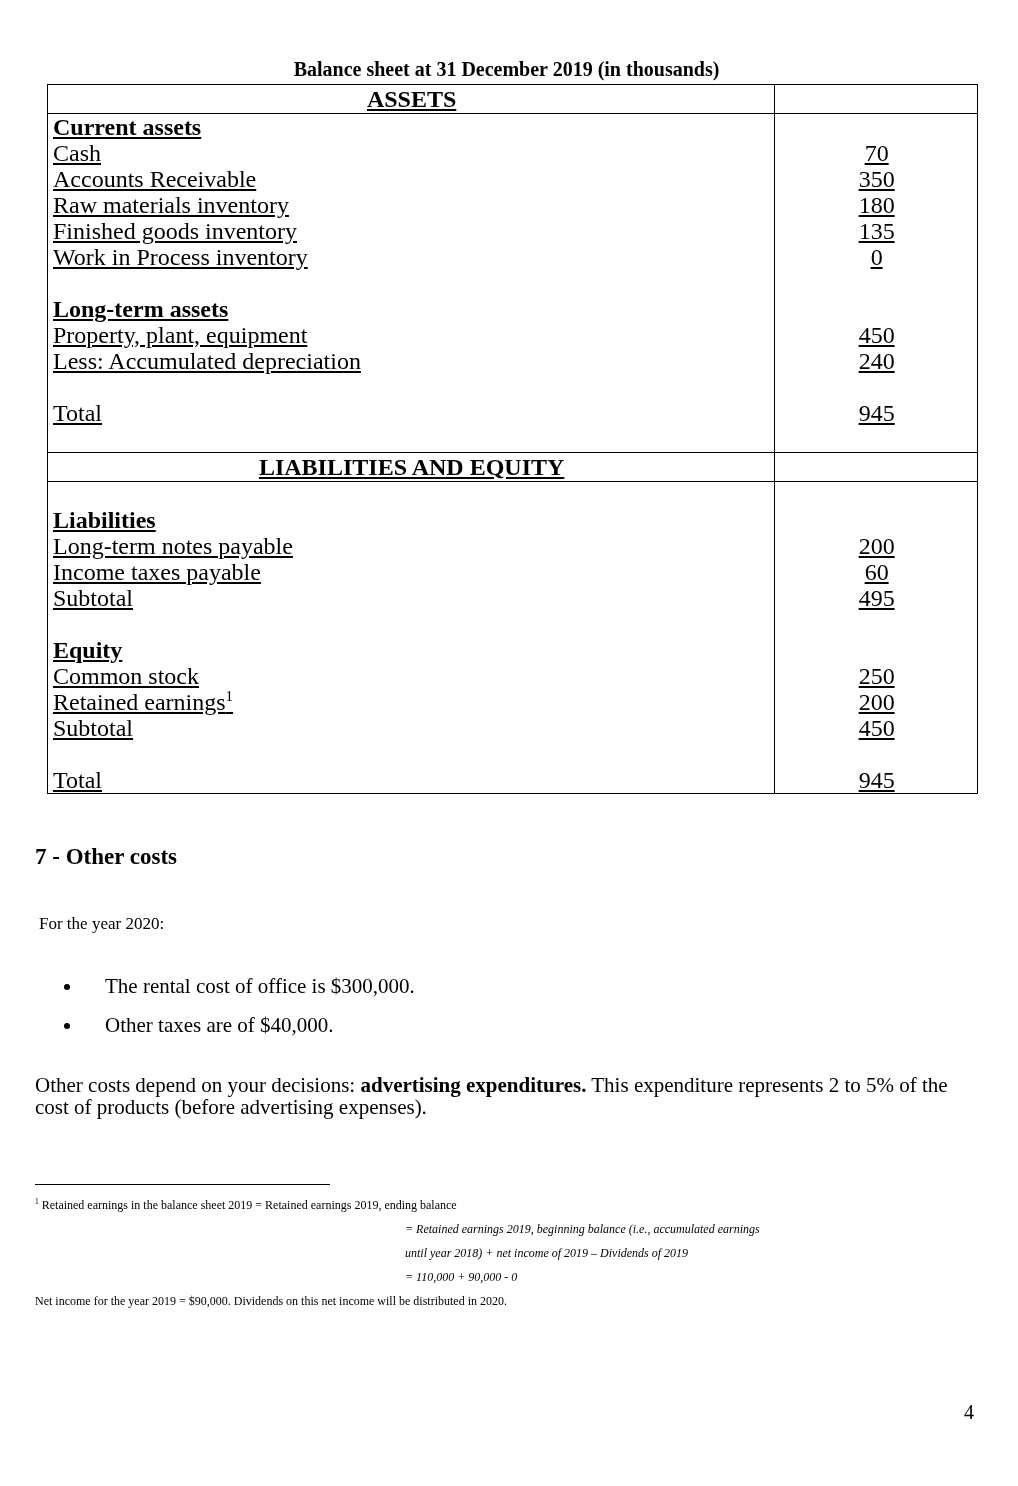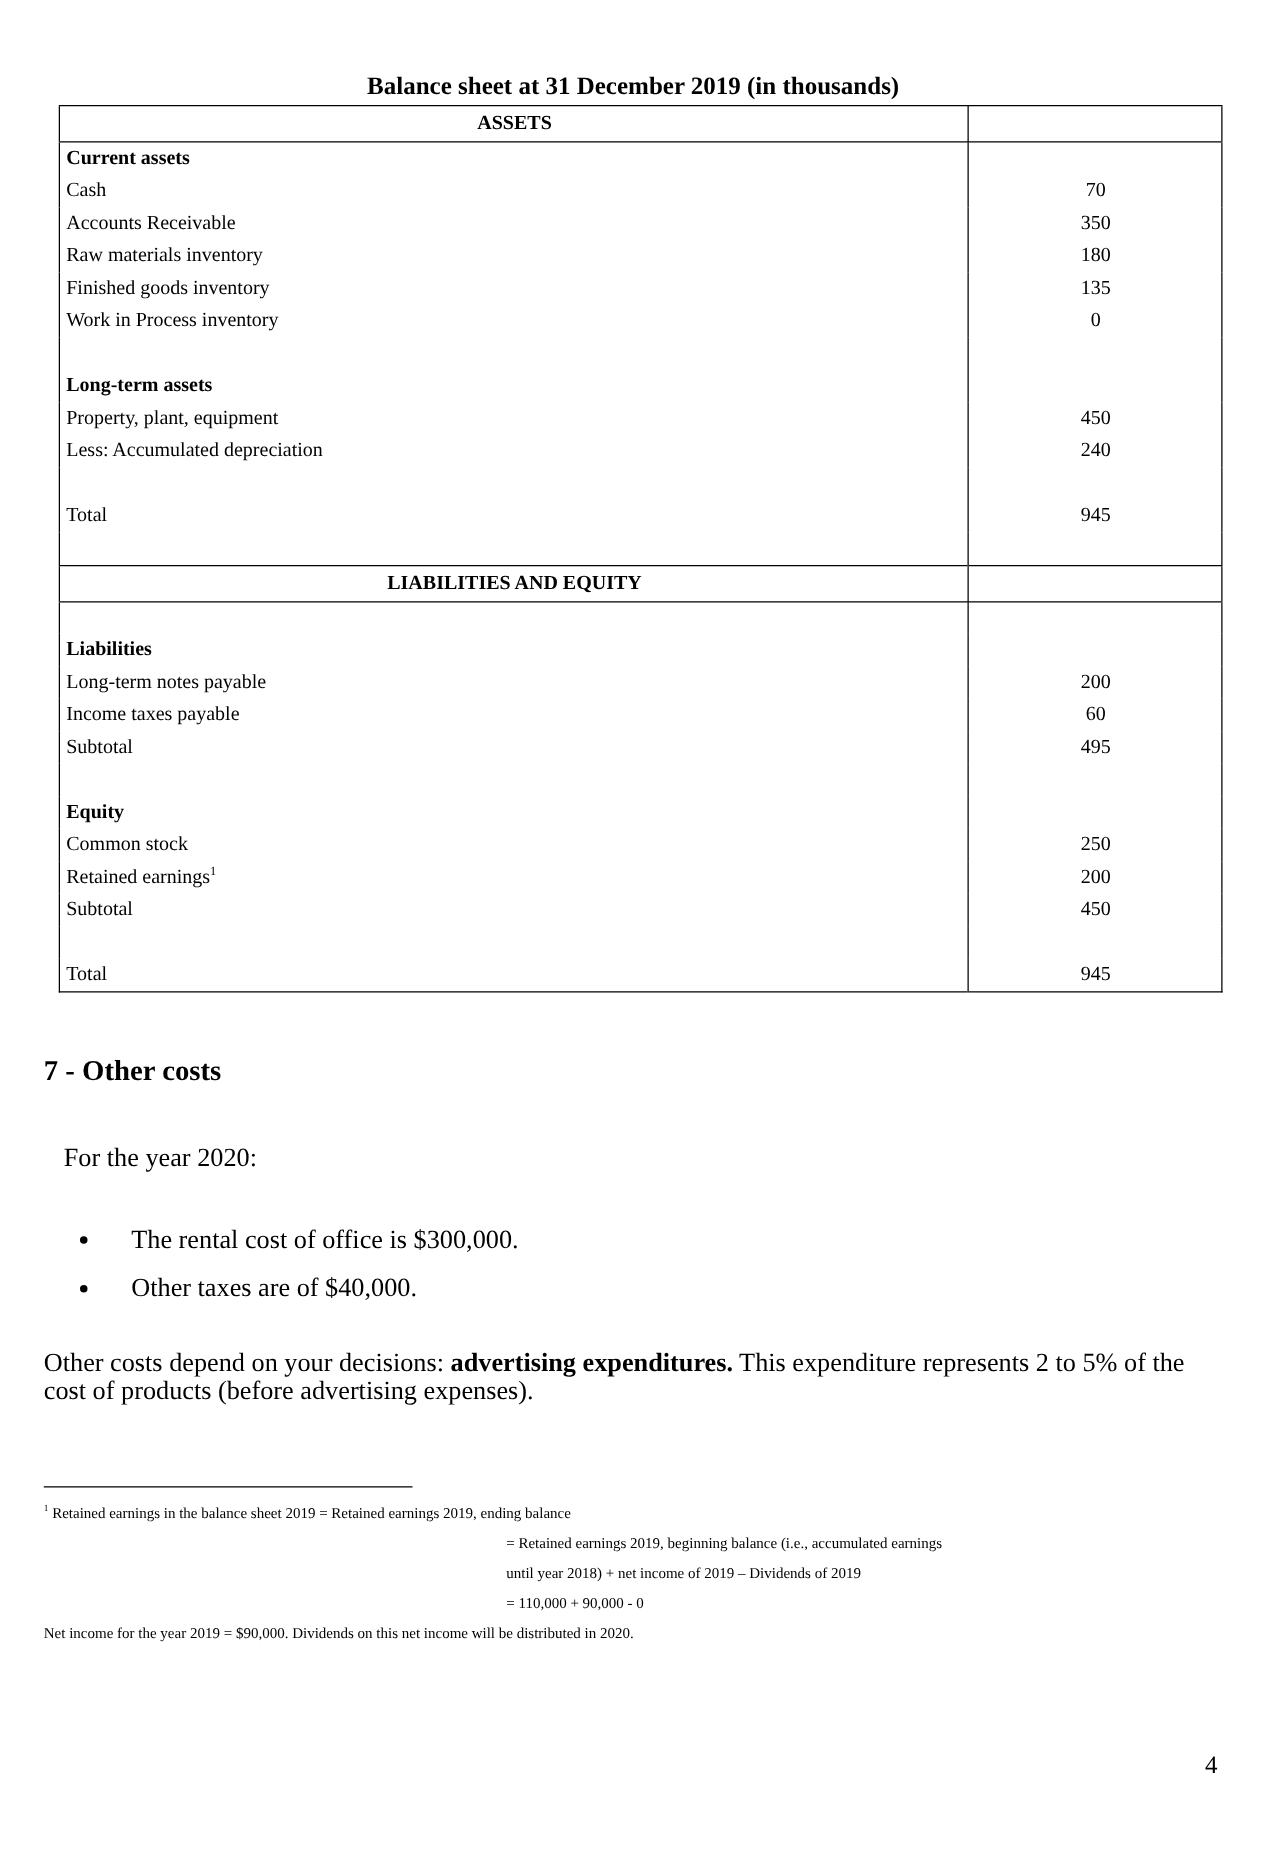--- a/index.html
+++ b/index.html
@@ -24,21 +24,22 @@
     font-weight: bold;
     font-size: 20px;
     margin-bottom: 3px;
     width: 943px;
   }
   table.balance-sheet {
     border-collapse: collapse;
     width: 931px;
     margin-left: 12px;
     border: 1.5px solid #000;
-    font-size: 16px;
+    font-size: 24px;
+    text-decoration: underline;
   }
   table.balance-sheet td {
     height: 26px;
     line-height: 26px;
     padding: 0 4px 0 5px;
     vertical-align: top;
     white-space: nowrap;
   }
   td.label {
     width: 728px;
@@ -55,22 +56,22 @@
   tr.header-row td.label { text-align: center; }
   td.bold { font-weight: bold; margin-left: 40px; }
   sup { font-size: 0.62em; vertical-align: super; line-height: 0; }
 
   .section-heading {
     font-size: 23px;
     font-weight: bold;
     margin: 50px 0 0 0;
   }
   .intro {
-    font-size: 21px;
-    margin: 44px 0 0 16px;
+    font-size: 17px;
+    margin: 44px 0 0 4px;
   }
   ul.bullets {
     margin: 40px 0 0 0;
     padding-left: 48px;
     font-size: 21px;
   }
   ul.bullets li {
     margin-bottom: 14px;
     padding-left: 22px;
     list-style-type: disc;
@@ -85,21 +86,21 @@
     width: 295px;
     border-top: 1.5px solid #000;
     margin-top: 66px;
   }
   .footnote {
     font-size: 12px;
     line-height: 24px;
     margin-top: 8px;
     width: 960px;
   }
-  .fn-indent { margin-left: 370px; }
+  .fn-indent { margin-left: 370px; font-style: italic; }
   .page-number {
     position: absolute;
     right: 32px;
     bottom: 62px;
     font-size: 20px;
   }
 </style>
 </head>
 <body>
 

